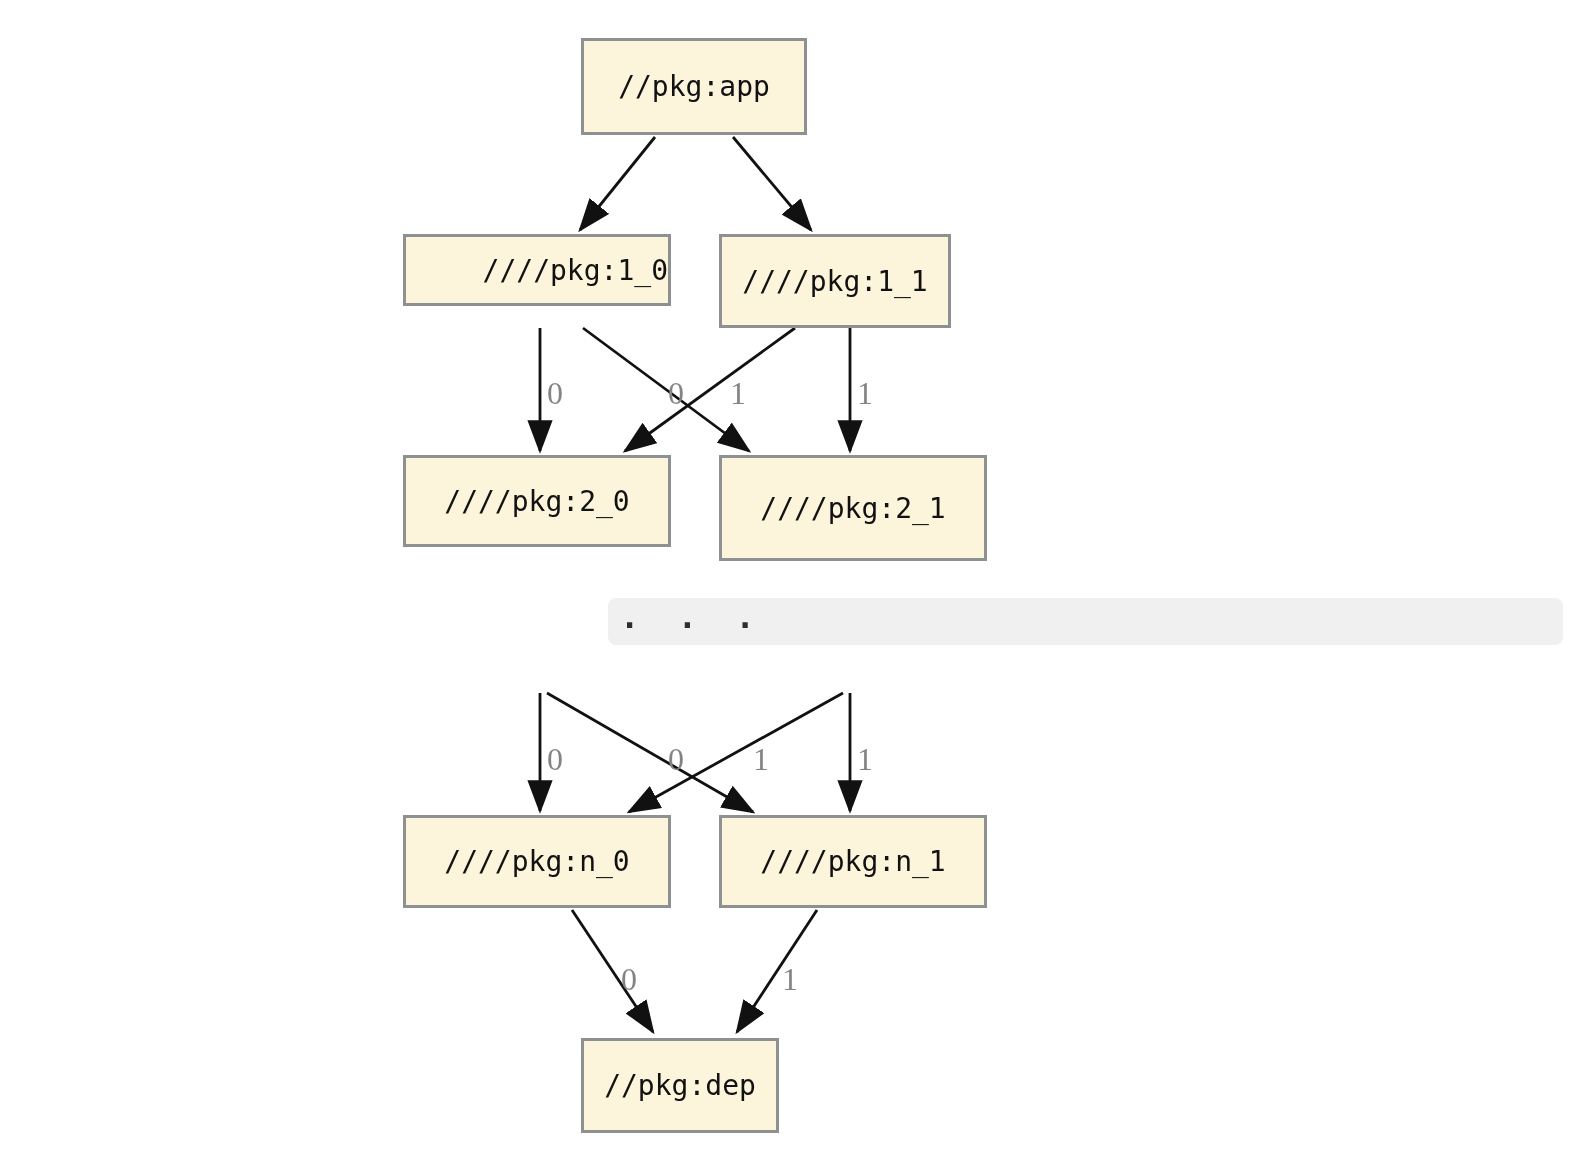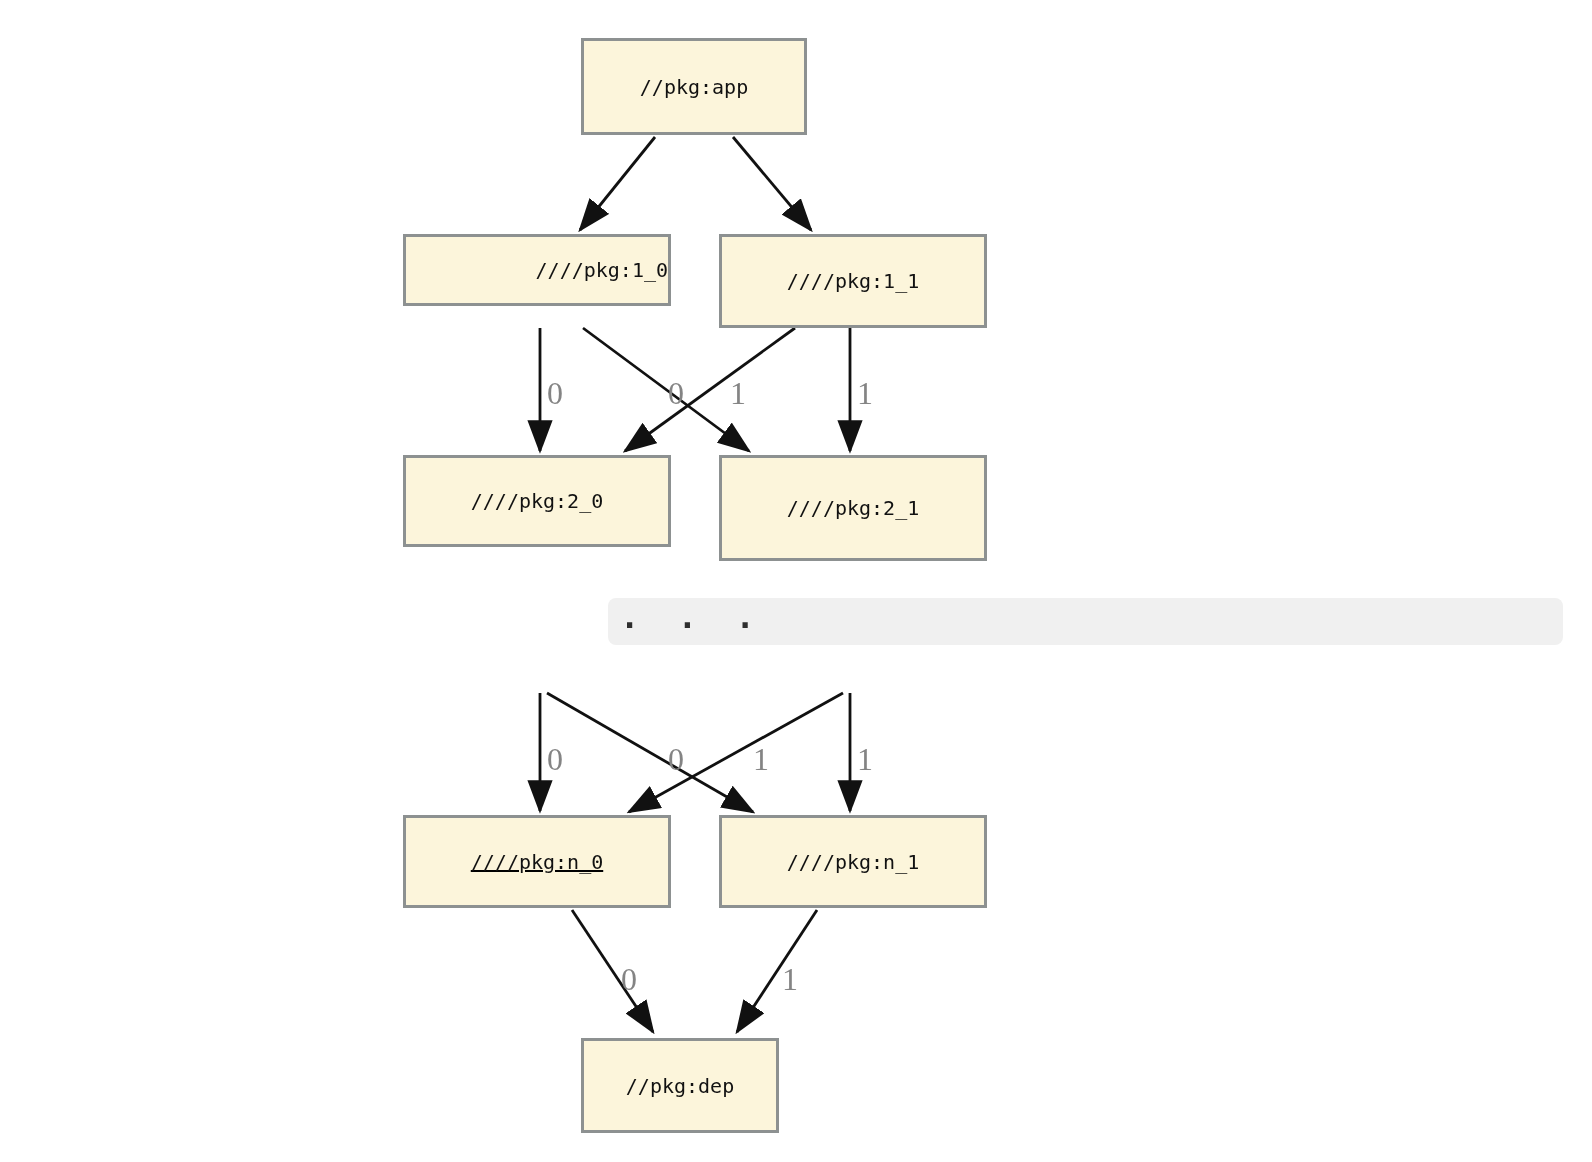--- a/index.html
+++ b/index.html
@@ -41,21 +41,21 @@
     position: absolute;
     box-sizing: border-box;
     background: var(--node-fill, #fcf5db);
     border: 3px solid var(--node-border, #8d9191);
     display: flex;
     align-items: center;
     justify-content: center;
   }
   .node-label {
     font-family: "DejaVu Sans Mono", monospace;
-    font-size: 20px;
+    font-size: 28px;
     color: var(--text-color, #111111);
     white-space: pre;
   }
   .ellipsis-strip {
     position: absolute;
     left: 608px;
     top: 598px;
     width: 955px;
     height: 47px;
     background: var(--strip-bg, #f0f0f0);
@@ -117,37 +117,37 @@
   </svg>
 
   <div class="node" style="left:581px; top:38px; width:226px; height:97px;">
     <span class="node-label">//pkg:app</span>
   </div>
 
   <div class="node" style="left:403px; top:234px; width:268px; height:72px;justify-content:flex-end;">
     <span class="node-label">////pkg:1_0</span>
   </div>
 
-  <div class="node" style="left:719px; top:234px; width:268px; height:94px;">
+  <div class="node" style="left:719px; top:234px; width:232px; height:94px;">
     <span class="node-label">////pkg:1_1</span>
   </div>
 
   <div class="node" style="left:403px; top:455px; width:268px; height:92px;">
     <span class="node-label">////pkg:2_0</span>
   </div>
 
   <div class="node" style="left:719px; top:455px; width:268px; height:106px;">
     <span class="node-label">////pkg:2_1</span>
   </div>
 
   <div class="ellipsis-strip">
     <span class="ellipsis-dots">.  .  .</span>
   </div>
 
-  <div class="node" style="left:403px; top:815px; width:268px; height:93px;text-decoration:underline;">
+  <div class="node" style="left:403px; top:815px; width:268px; height:93px;">
     <span class="node-label">////pkg:n_0</span>
   </div>
 
   <div class="node" style="left:719px; top:815px; width:268px; height:93px;text-align:right;">
     <span class="node-label">////pkg:n_1</span>
   </div>
 
   <div class="node" style="left:581px; top:1038px; width:198px; height:95px;">
     <span class="node-label">//pkg:dep</span>
   </div>

